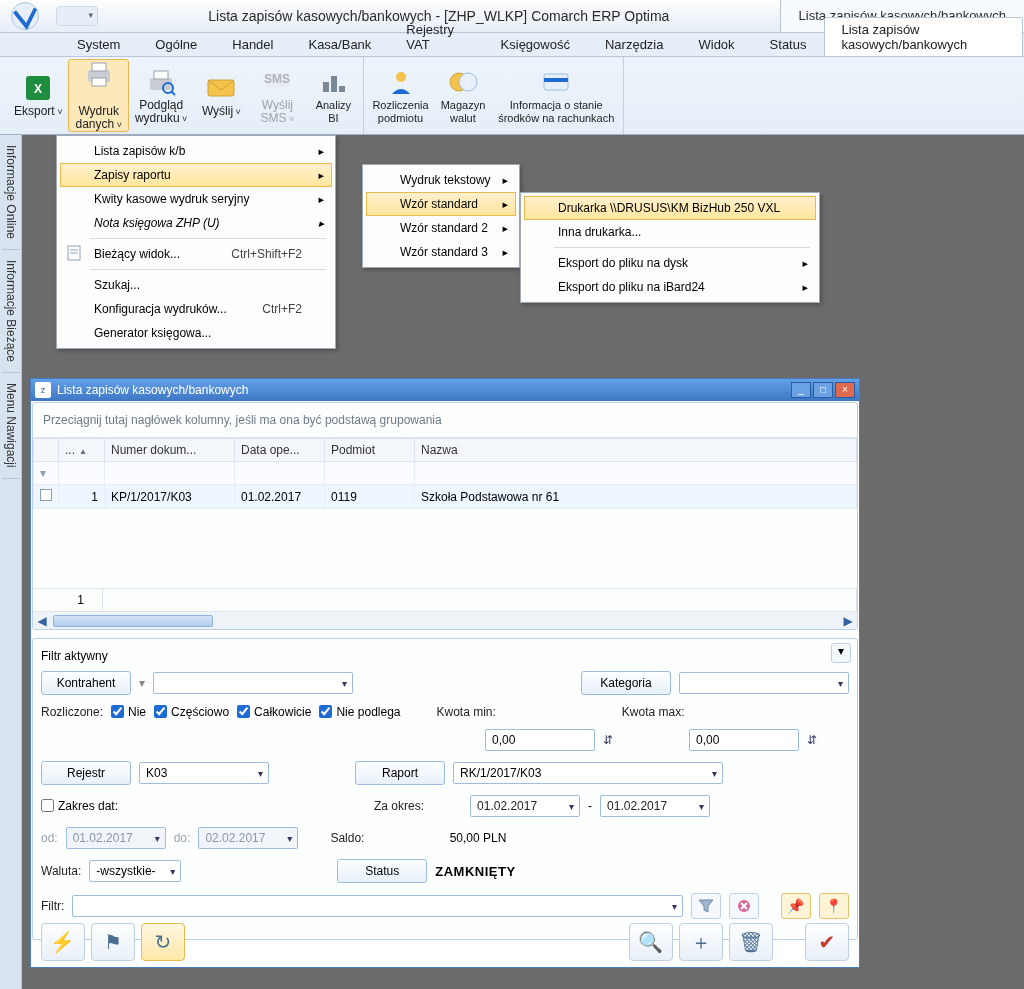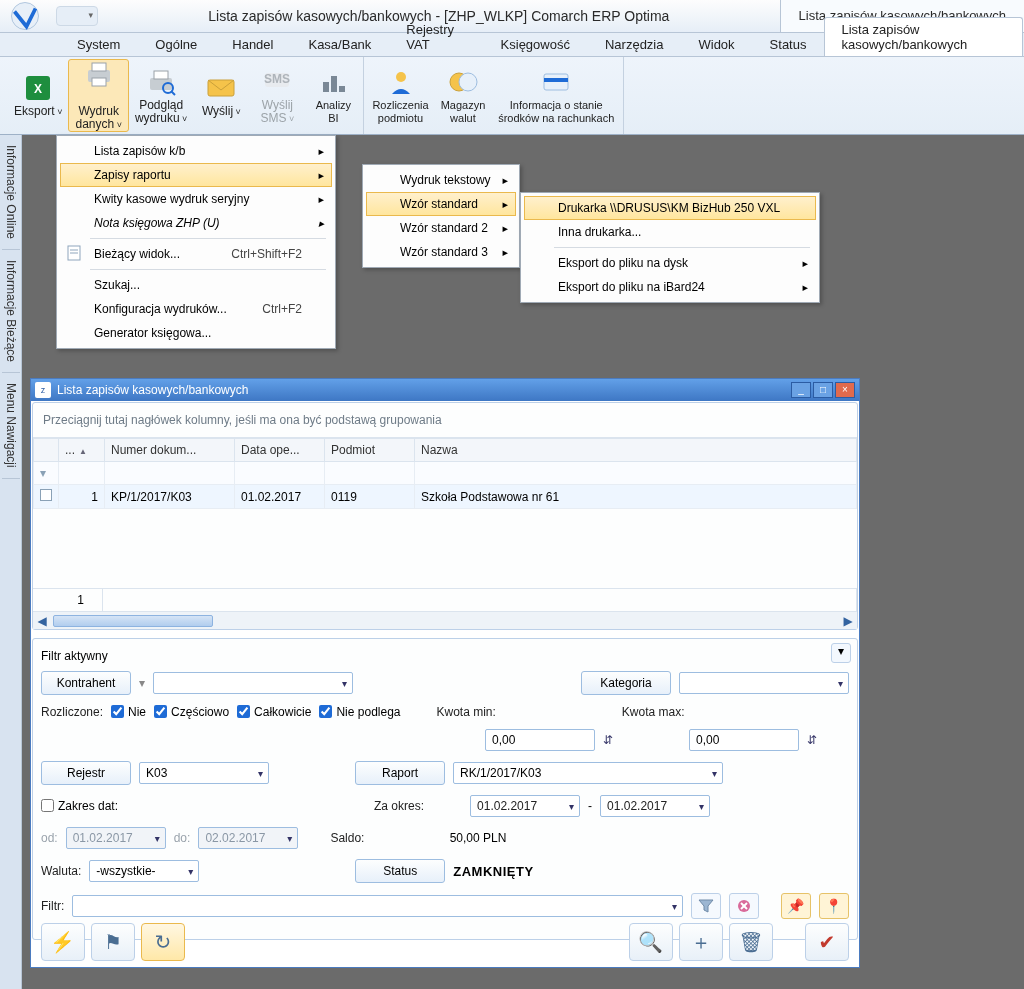--- a/index.html
+++ b/index.html
@@ -420,21 +420,21 @@
         <span class="combo date">01.02.2017</span>
         <label class="lab" style="color:#9aa3ac">do:</label>
         <span class="combo date">02.02.2017</span>
         <span style="width:16px"></span>
         <label class="lab">Saldo:</label>
         <span class="amount-right">50,00 PLN</span>
       </div>
 
       <div class="row">
         <label class="lab">Waluta:</label>
-        <span class="combo" style="width:110px">-wszystkie-</span>
+        <span class="combo" style="width:92px">-wszystkie-</span>
         <span style="width:140px"></span>
         <span class="btn">Status</span>
         <span class="status-val">ZAMKNIĘTY</span>
       </div>
 
       <div class="row">
         <label class="lab">Filtr:</label>
         <span class="combo filter-input"></span>
         <span class="iconbtn">
             <svg width="16" height="14">

